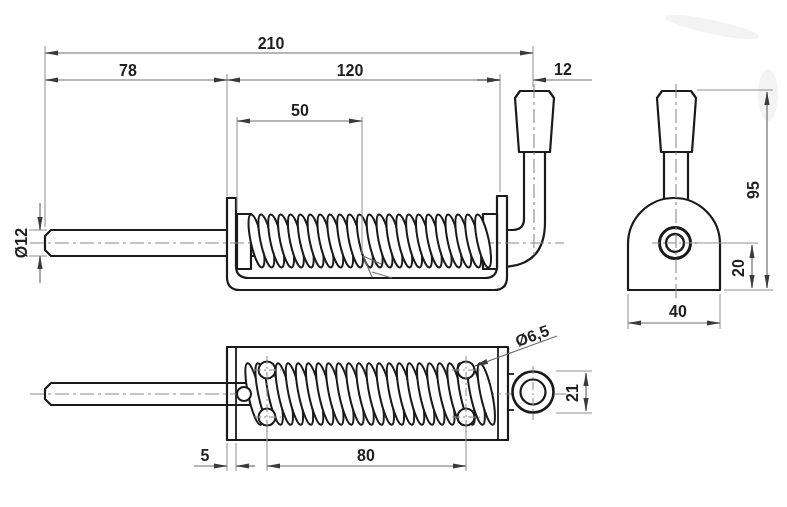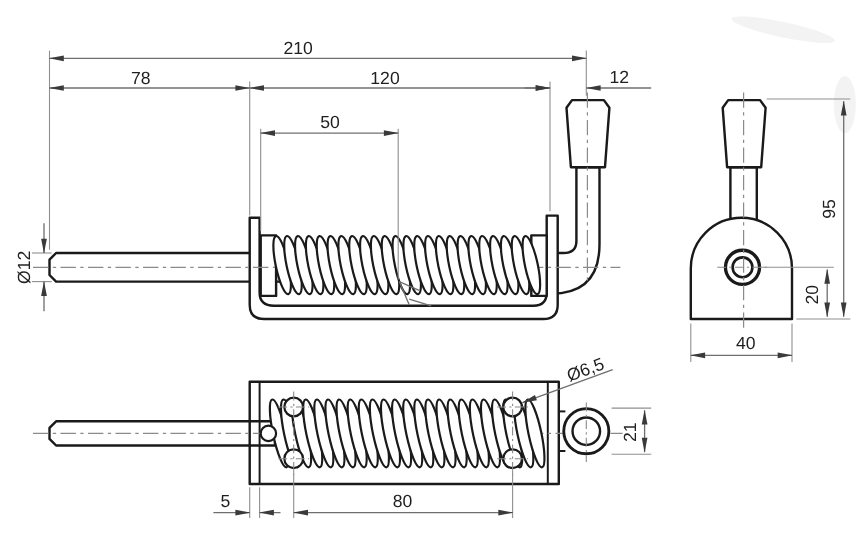--- a/index.html
+++ b/index.html
@@ -1,17 +1,17 @@
 <!DOCTYPE html>
 <html><head>
 <meta charset="utf-8">
 <style>
   html,body{margin:0;padding:0;background:#ffffff;}
   .stage{position:relative;width:787px;height:507px;background:#ffffff;overflow:hidden;
-         font-family:"Liberation Sans", sans-serif;}
+         font-family:"Liberation Sans", sans-serif;font-weight:bold;}
   svg{position:absolute;left:0;top:0;}
   .part{fill:#ffffff;stroke:#1a1a1a;stroke-width:2.2;stroke-linejoin:round;}
   .part-thin{fill:none;stroke:#1a1a1a;stroke-width:1.8;}
   .part-open{fill:none;stroke:#1a1a1a;stroke-width:2.2;stroke-linejoin:round;}
   .coil ellipse{fill:#ffffff;stroke:#1a1a1a;stroke-width:2;}
   .dim{stroke:#6f6f6f;stroke-width:1.2;fill:none;}
   .ext{stroke:#8f8f8f;stroke-width:1;fill:none;}
   .cline{stroke:#8a8a8a;stroke-width:1.1;fill:none;stroke-dasharray:14 4 3 4;}
   .cline-s{stroke:#8a8a8a;stroke-width:1;fill:none;stroke-dasharray:8 3 2 3;}
   .dtext{fill:#1f1f1f;font-size:16px;font-family:"Liberation Sans",sans-serif;}

